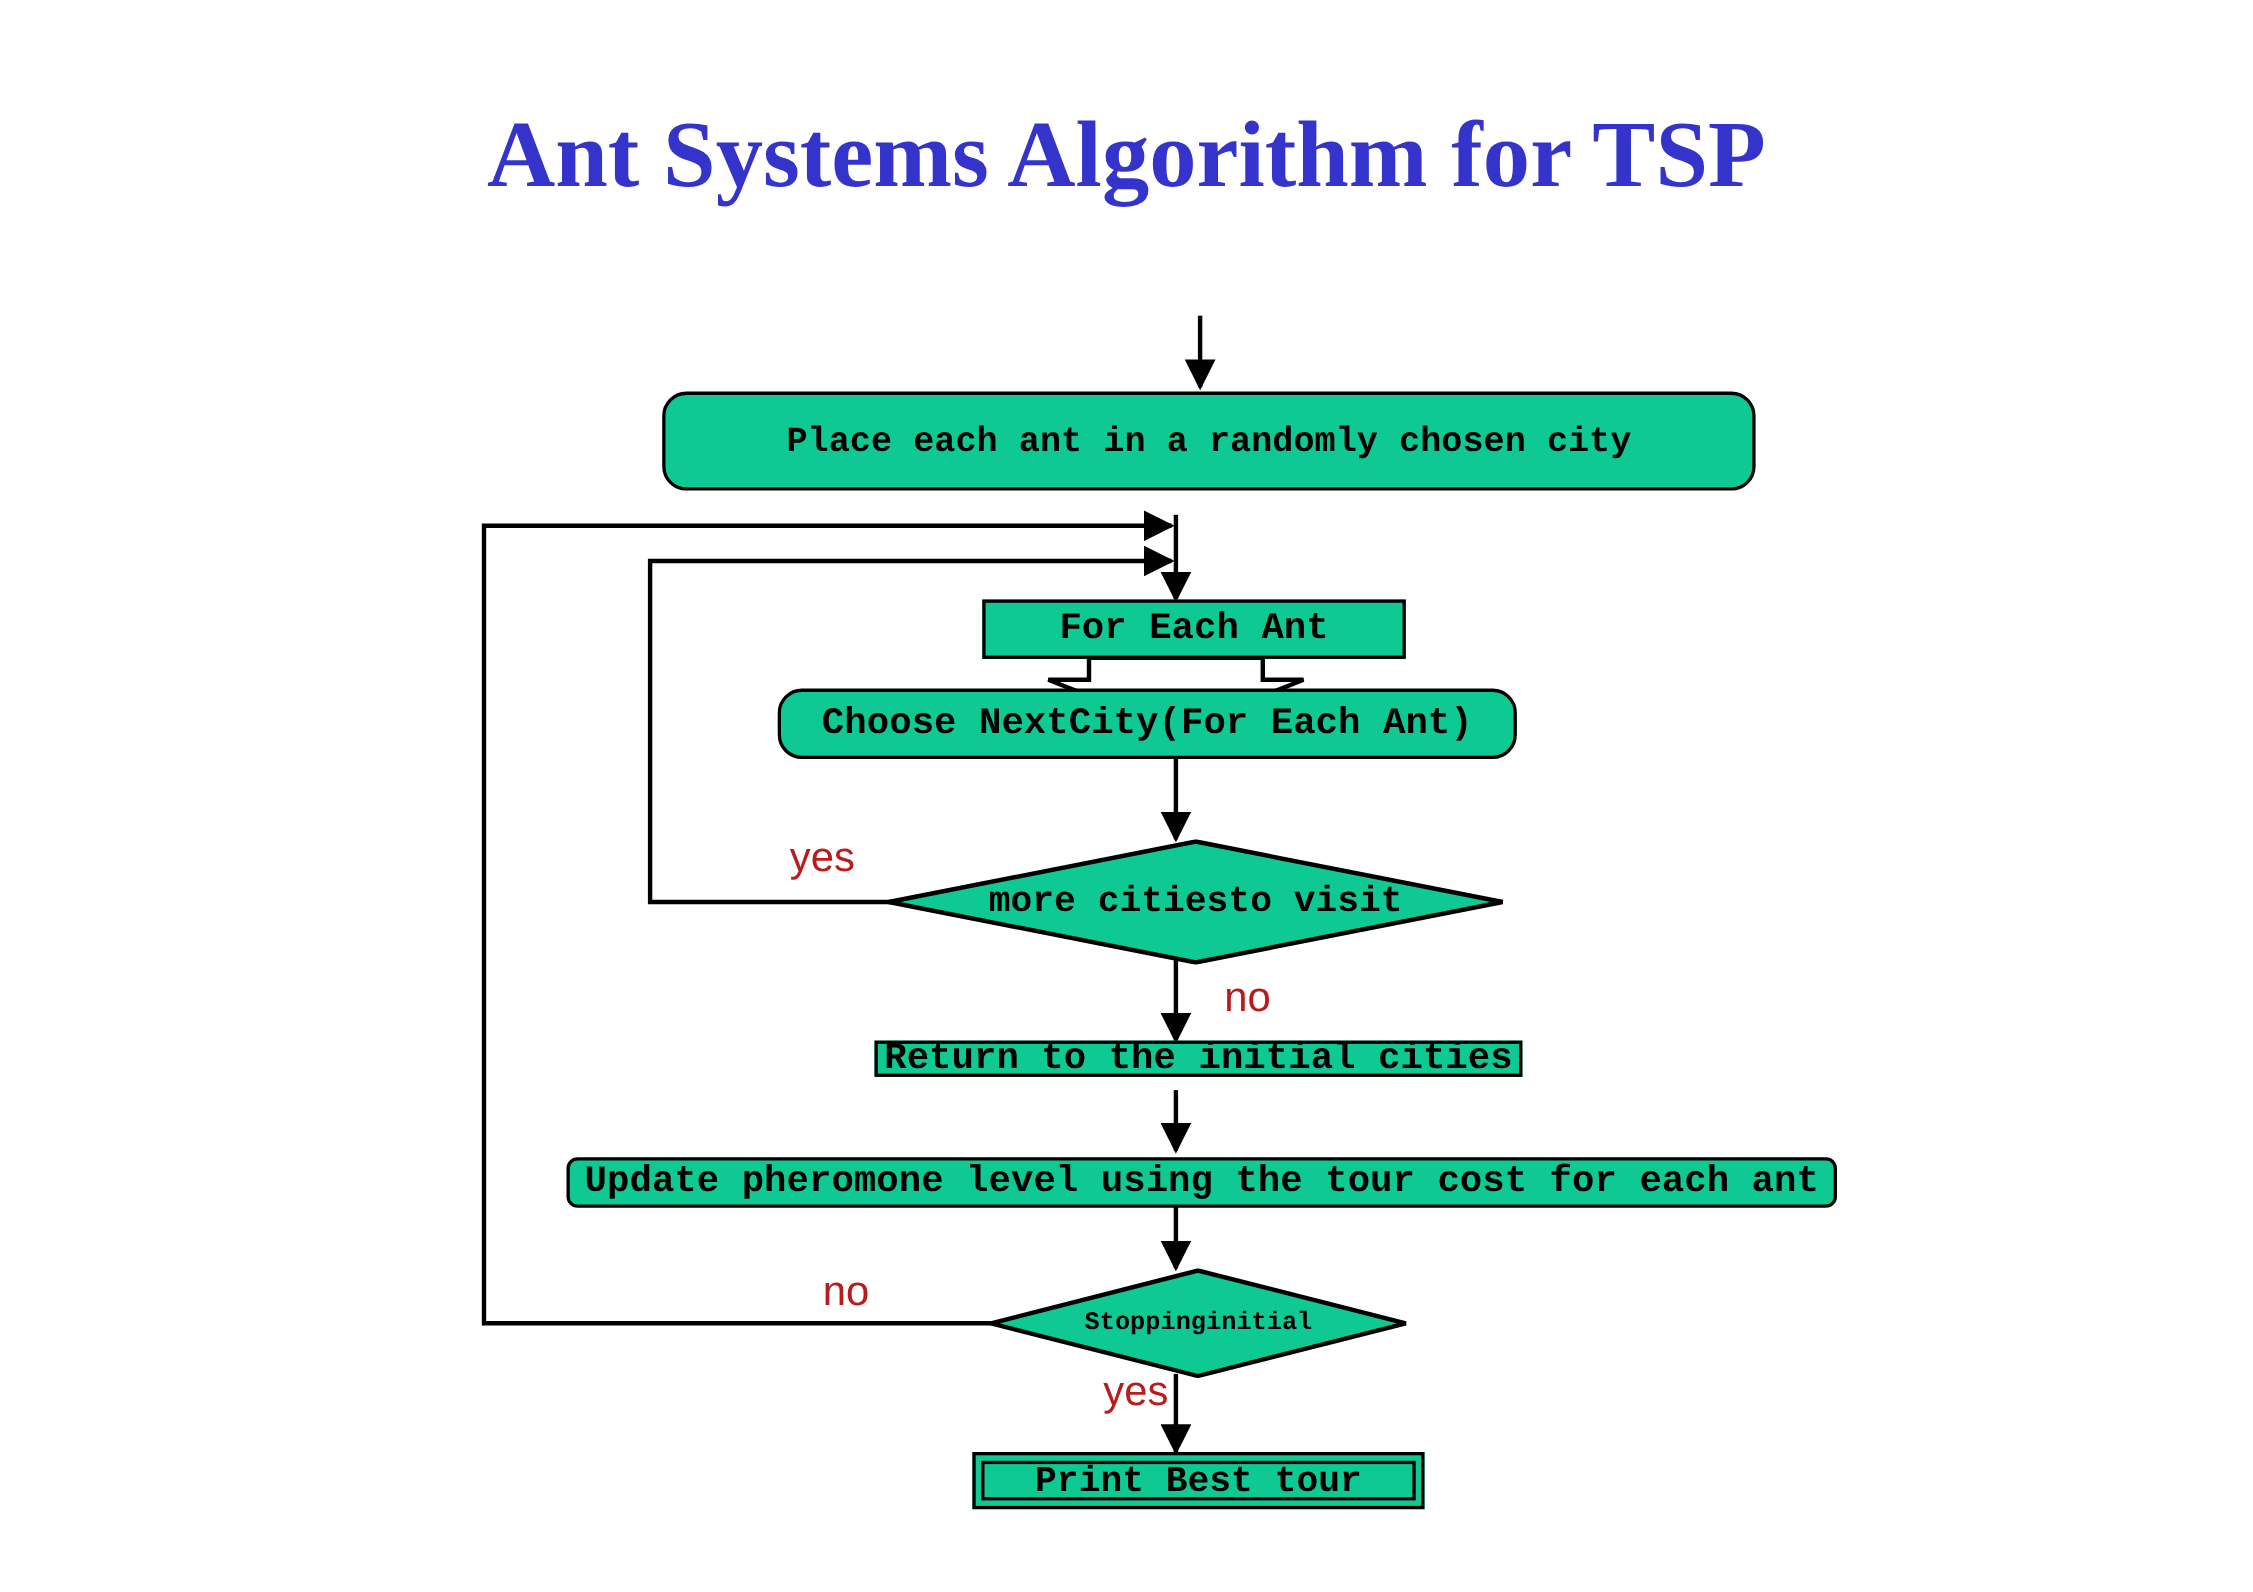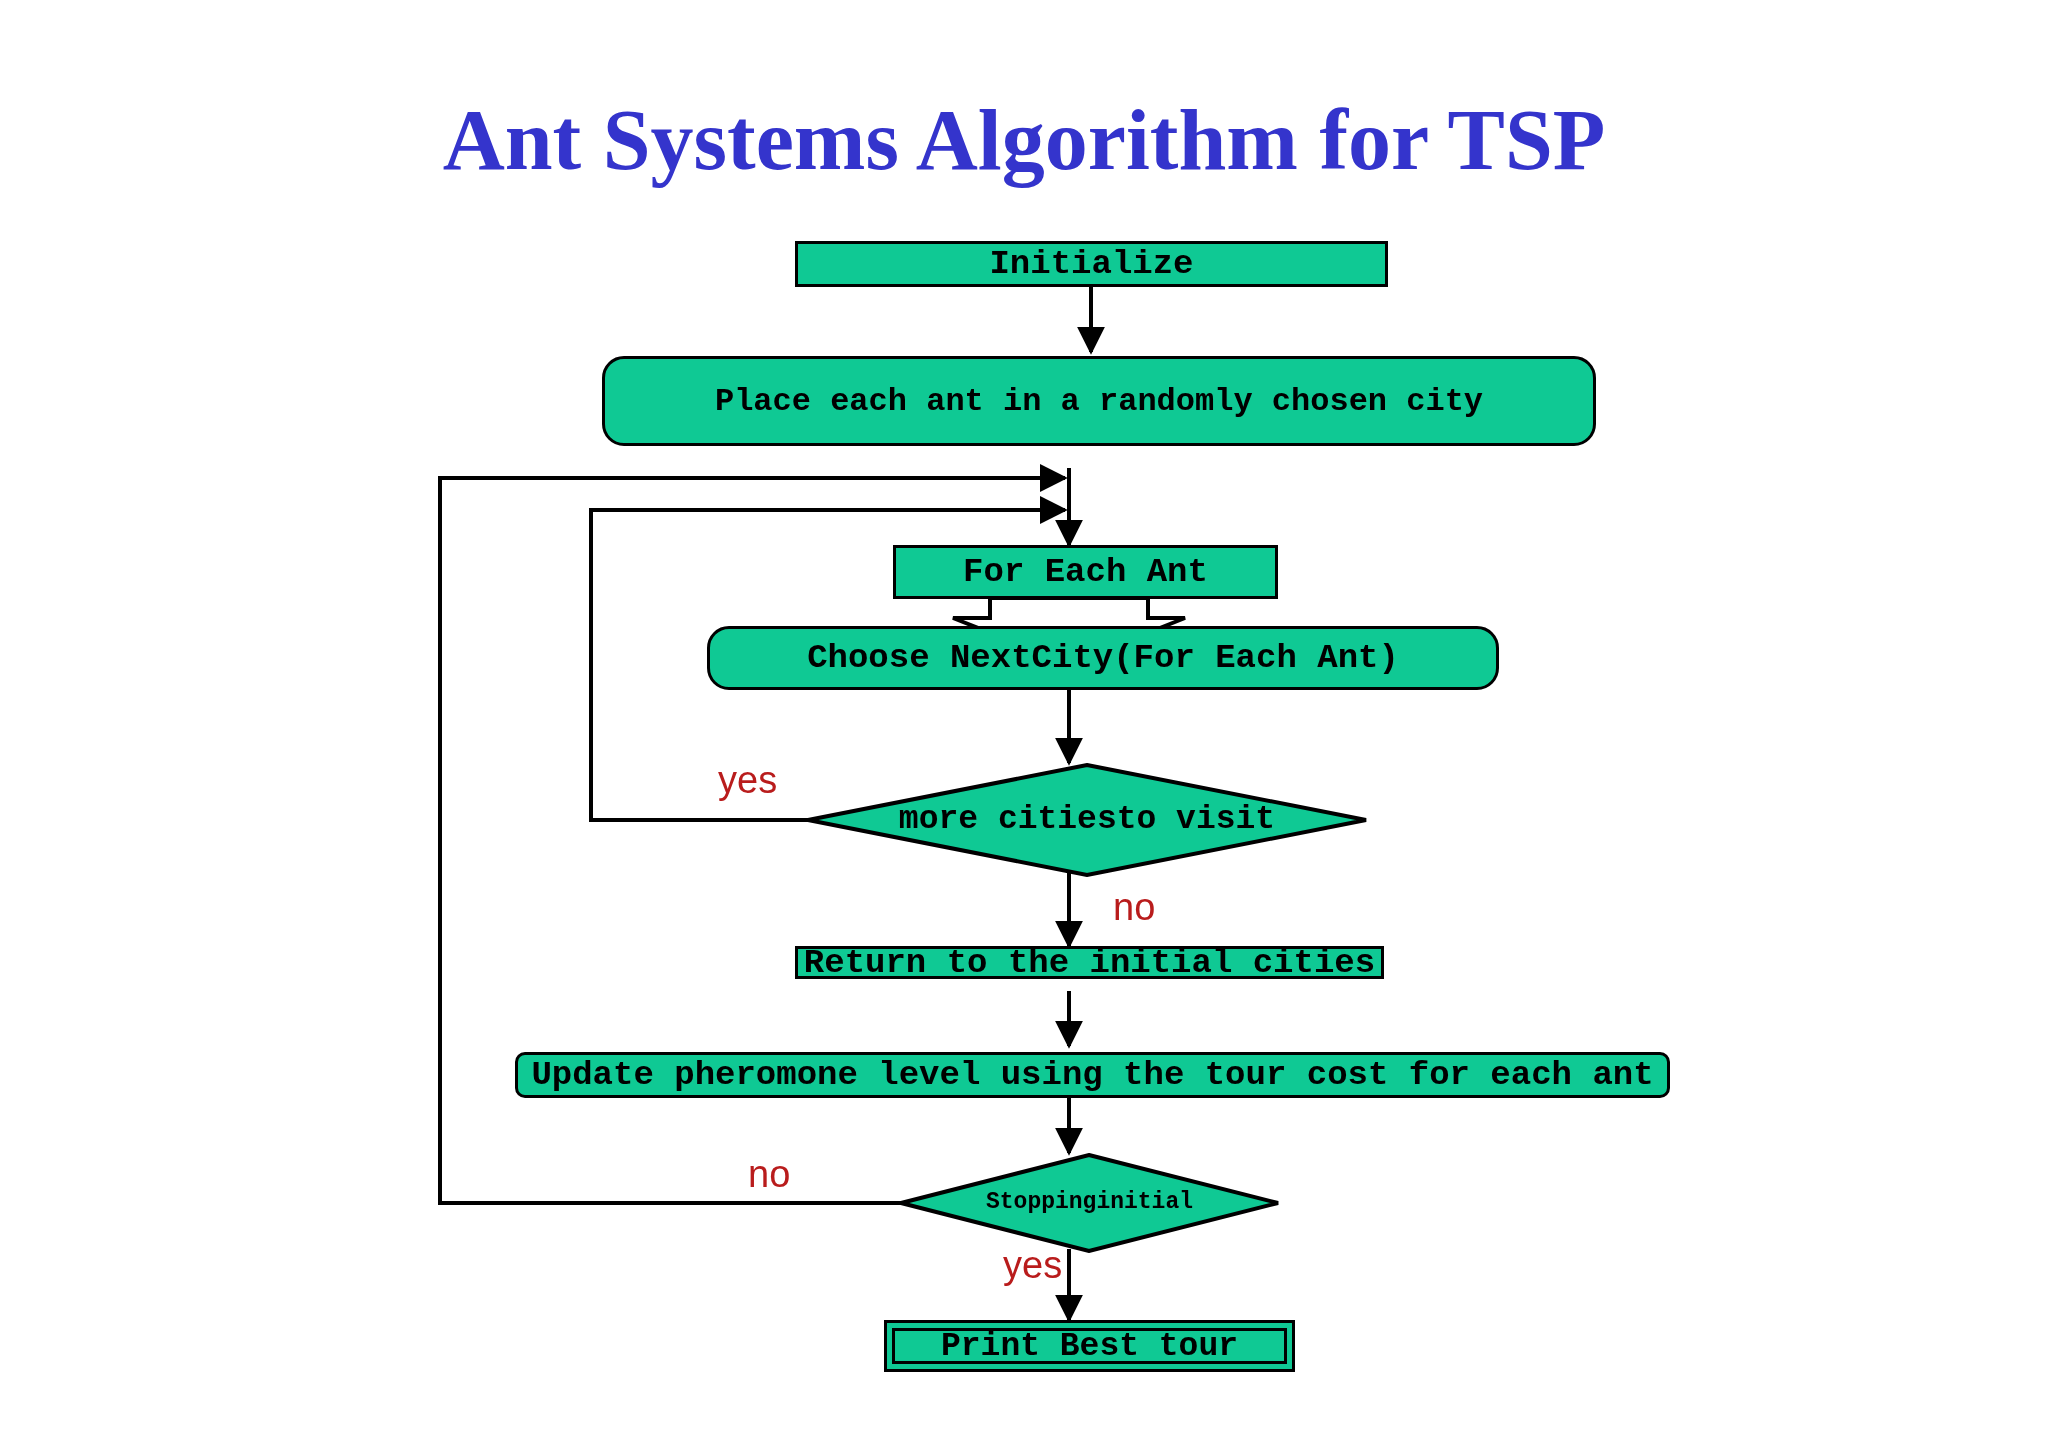--- a/index.html
+++ b/index.html
@@ -129,33 +129,30 @@
 
     <line x1="1069" y1="873" x2="1069" y2="946" stroke="#000" stroke-width="4" marker-end="url(#arrow)"></line>
 
     <line x1="1069" y1="991" x2="1069" y2="1046" stroke="#000" stroke-width="4" marker-end="url(#arrow)"></line>
 
     <line x1="1069" y1="1094" x2="1069" y2="1153" stroke="#000" stroke-width="4" marker-end="url(#arrow)"></line>
 
     <line x1="1069" y1="1249" x2="1069" y2="1320" stroke="#000" stroke-width="4" marker-end="url(#arrow)"></line>
   </svg>
 
-  <div class="node sharp" style="left: 795px; top: 241px; width: 593px; height: 46px; font-size: 34px; background: rgb(15, 201, 148);">
-    <span>Initialize</span>
-  </div>
 
   <div class="node rounded" style="left: 602px; top: 356px; width: 994px; height: 90px; font-size: 32px; background: rgb(15, 201, 148);">
     <span>Place each ant in a randomly chosen city</span>
   </div>
 
   <div class="node sharp" style="left: 893px; top: 545px; width: 385px; height: 54px; font-size: 34px; background: rgb(15, 201, 148);">
     <span>For Each Ant</span>
   </div>
 
-  <div class="node rounded" style="left: 707px; top: 626px; width: 792px; height: 64px; font-size: 34px; background: rgb(15, 201, 148);">
+  <div class="node rounded" style="left: 707px; top: 626px; width: 672px; height: 64px; font-size: 34px; background: rgb(15, 201, 148);">
     <span>Choose NextCity(For Each Ant)</span>
   </div>
 
   <div class="diamond-wrap" style="left:806px; top:763px; width:562px; height:114px;">
     <svg width="562" height="114" viewBox="0 0 562 114">
       <polygon points="281,2 560,57 281,112 2,57" fill="#0fc994" stroke="#000" stroke-width="4"></polygon>
     </svg>
     <div class="diamond-label" style="font-size:33px; line-height:1.22;">
       <span>more cities</span>
       <span>to visit</span>

